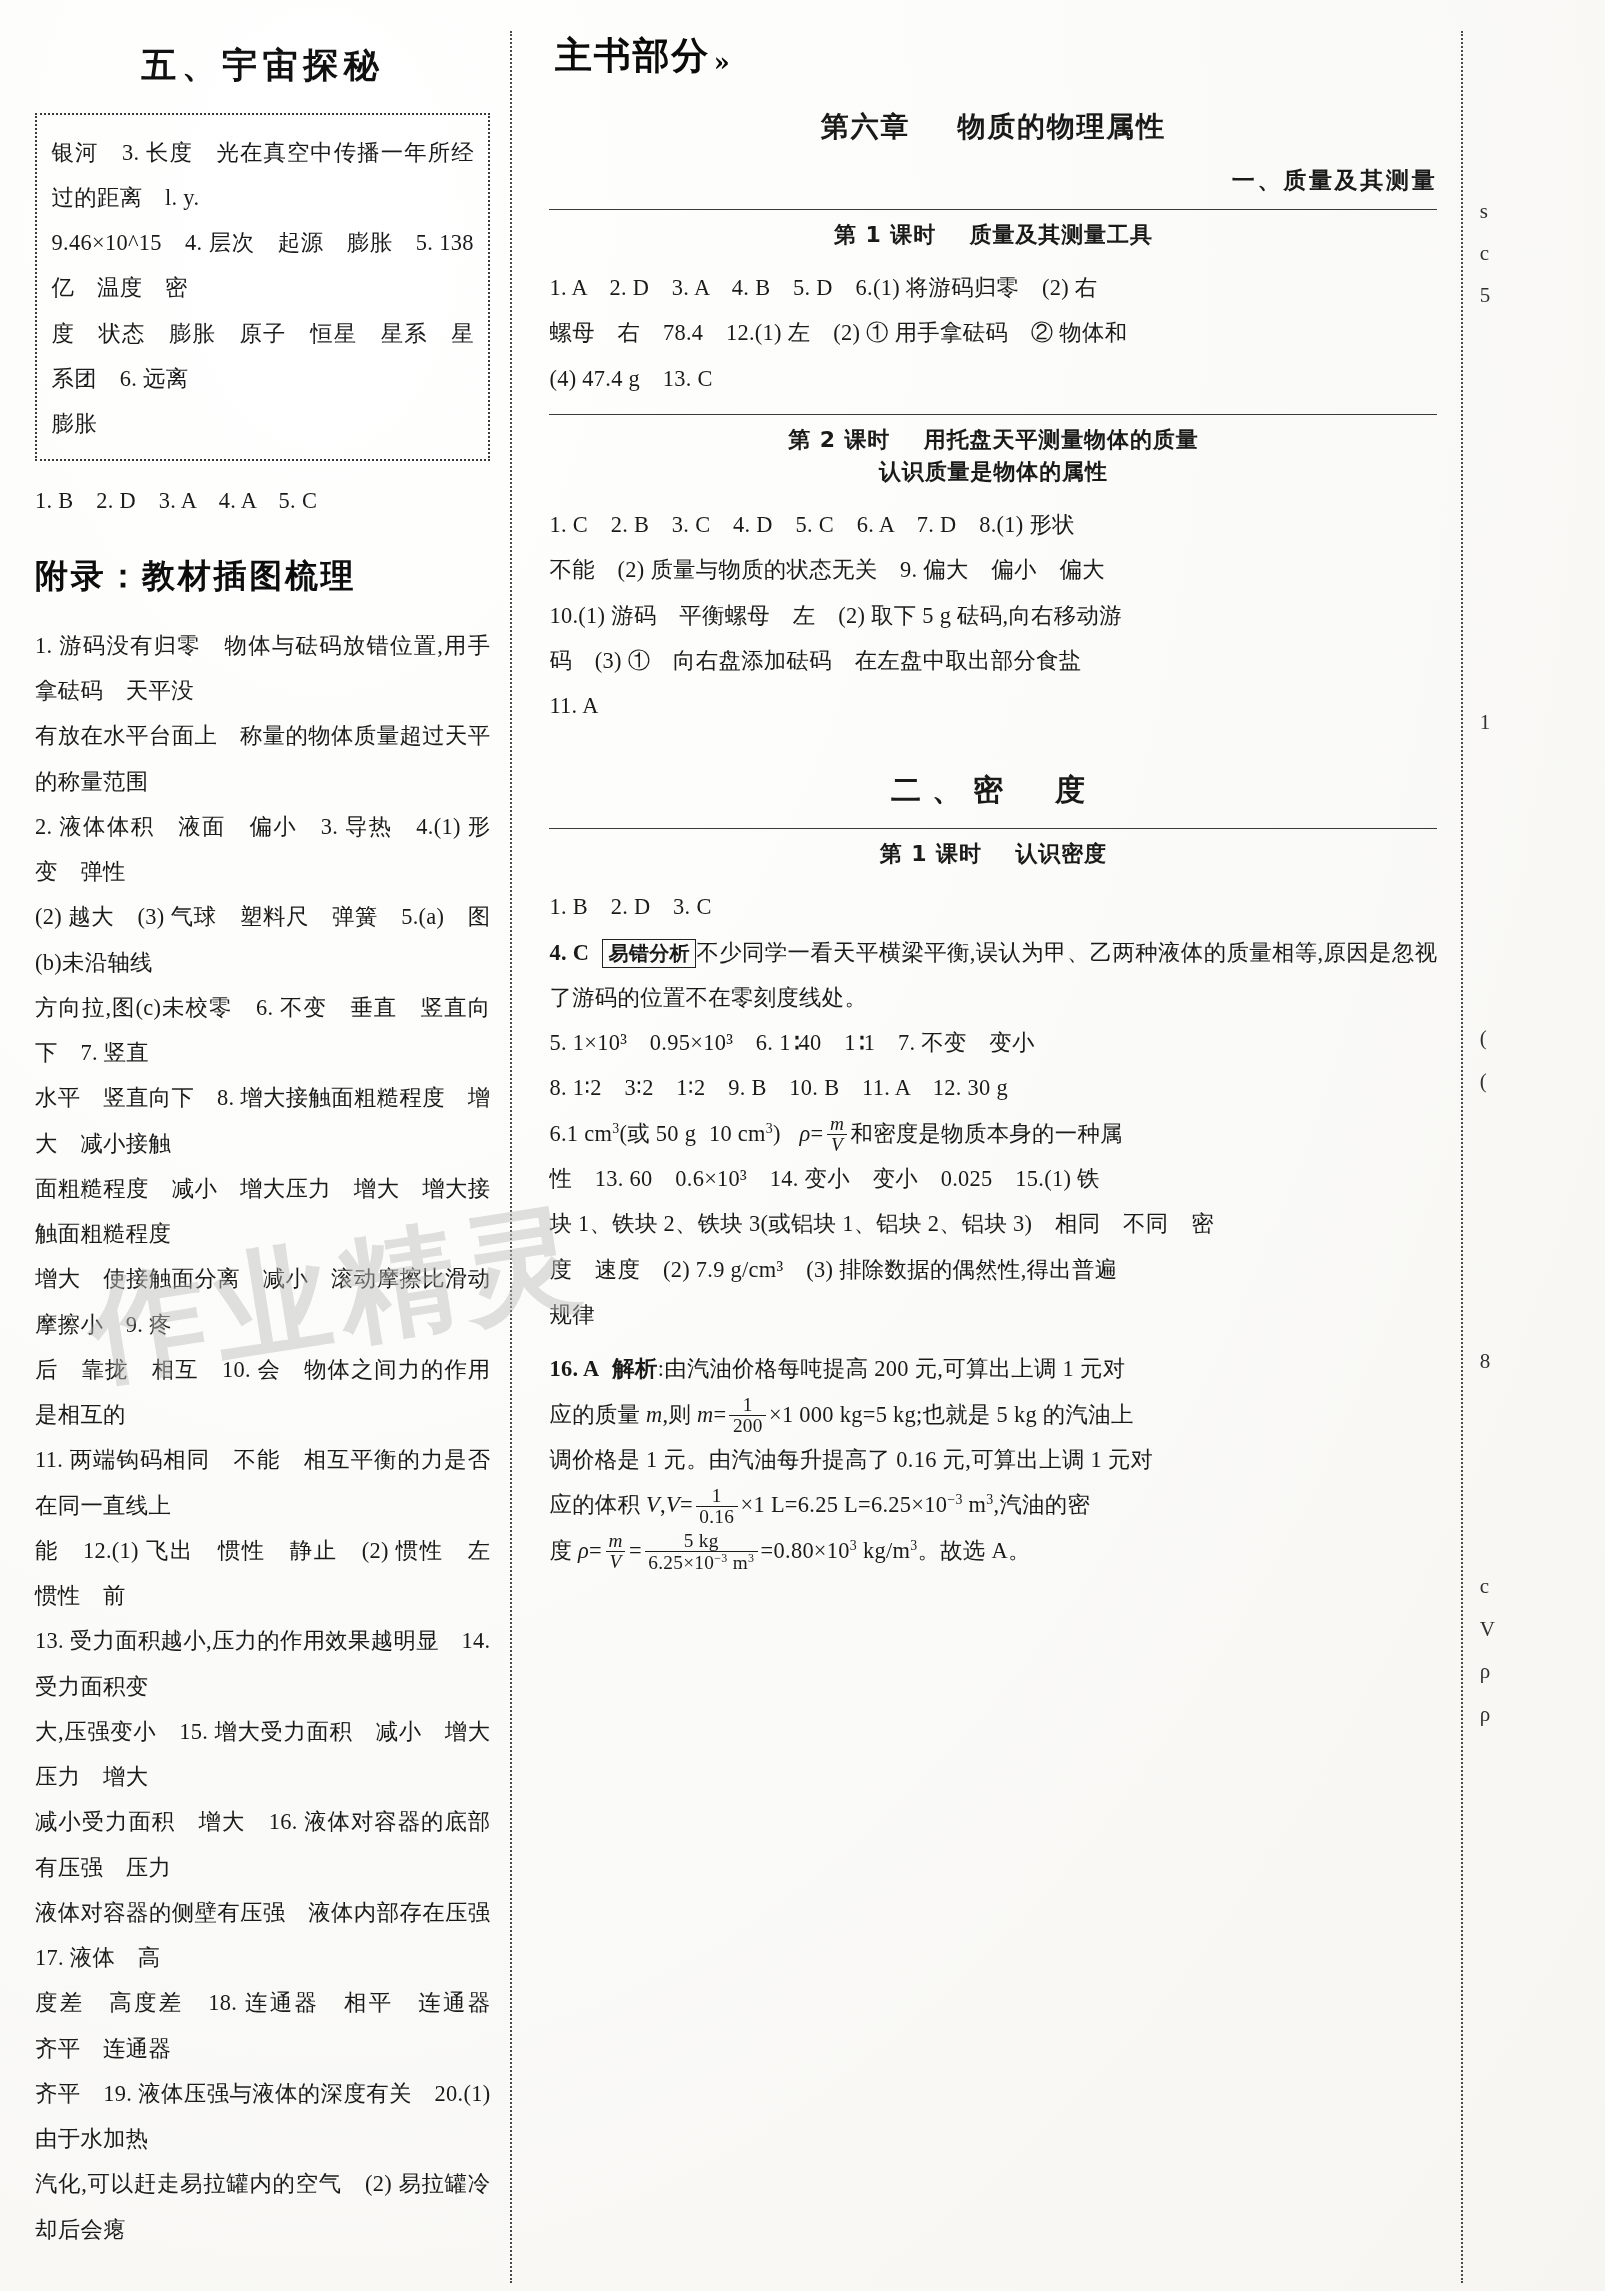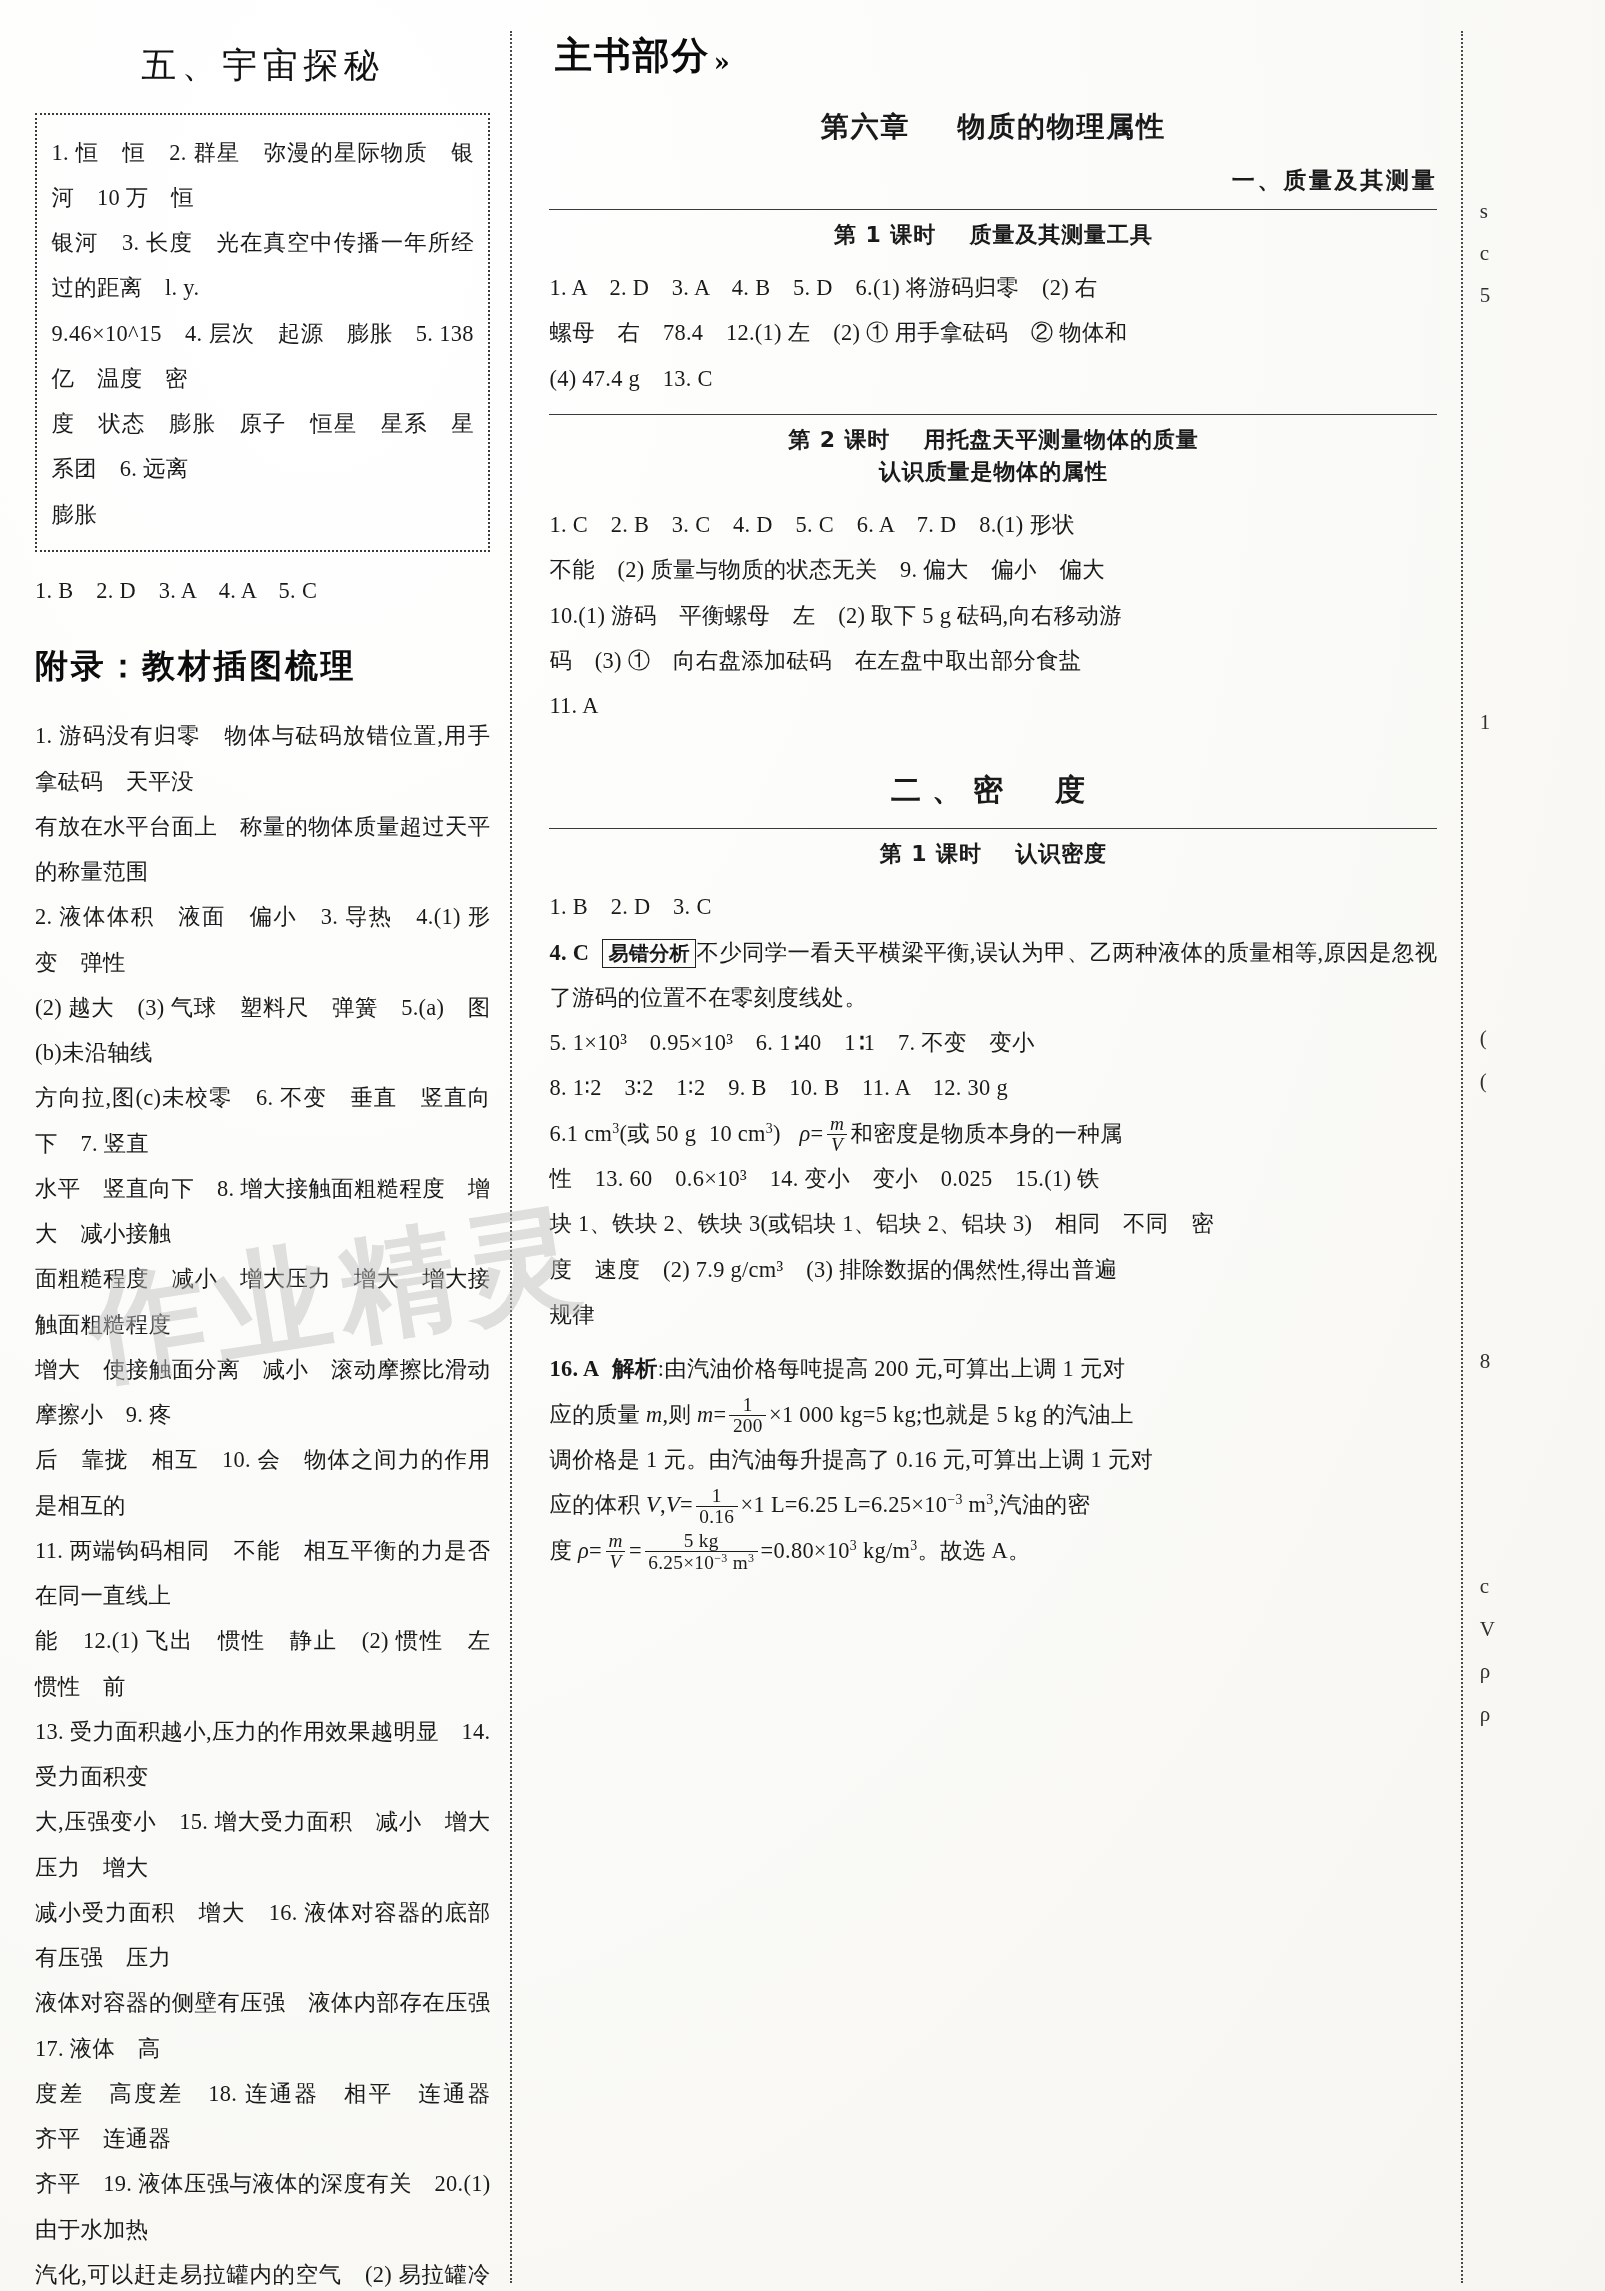--- a/index.html
+++ b/index.html
@@ -36,21 +36,21 @@
   .vdivider{
     width:0;border-left:2.7px dotted #2b2b2b;
     margin:5.5px 0 9.1px 0;
     align-self:stretch;
     opacity:.85;
   }
 
   
   .h-big{
     font-family:"DejaVu Serif","Liberation Serif",serif;
-    font-weight:normal;
+    font-weight:bold;
     font-size:35px;
     letter-spacing:5.5px;
     text-align:center;
     margin:16.4px 0 24px 0;
     color:#111;
   }
   .h-appendix{
     font-family:"DejaVu Sans","Liberation Sans",sans-serif;
     font-weight:bold;
     font-size:33px;
@@ -182,21 +182,20 @@
 
 <div class="paper"></div>
 
 <div class="page">
 
   <div class="col col-left">
 
     <div class="h-big">五、宇宙探秘</div>
 
     <div class="dashbox">
-      <p class="ans">1. 恒　恒　2. 群星　弥漫的星际物质　银河　10 万　恒</p>
       <p class="ans">银河　3. 长度　光在真空中传播一年所经过的距离　l. y.</p>
       <p class="ans">9.46×10^15　4. 层次　起源　膨胀　5. 138 亿　温度　密</p>
       <p class="ans">度　状态　膨胀　原子　恒星　星系　星系团　6. 远离</p>
       <p class="ans">膨胀</p>
     </div>
 
     <p class="ans">1. B　2. D　3. A　4. A　5. C</p>
 
     <div class="h-appendix">附录：教材插图梳理</div>
 

